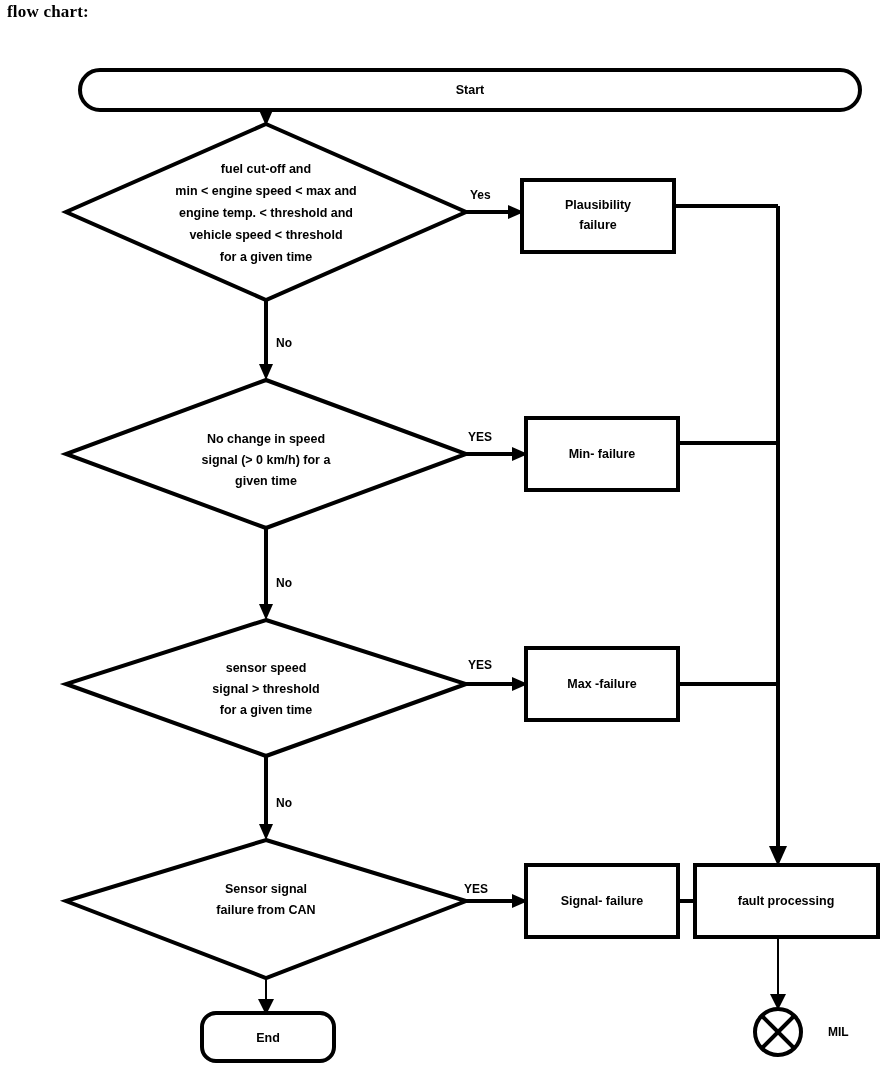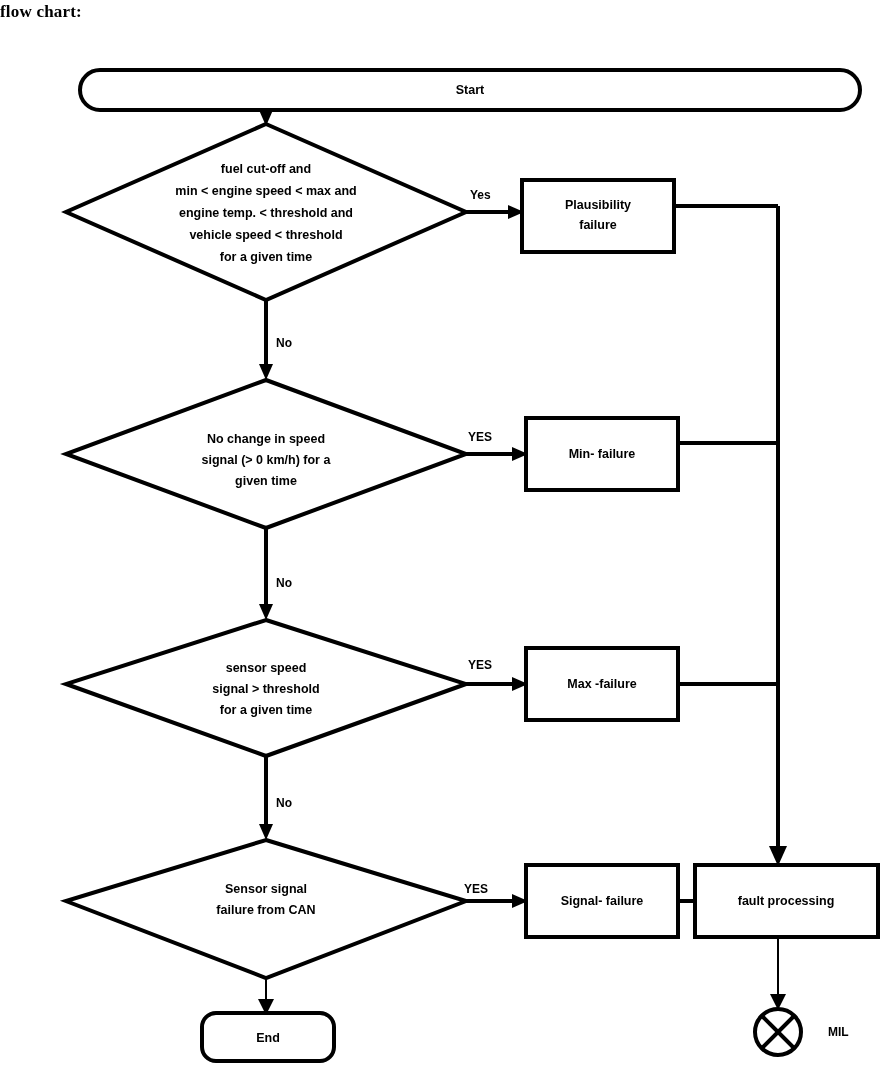--- a/index.html
+++ b/index.html
@@ -9,21 +9,21 @@
   }
   body {
     width: 896px;
     height: 1072px;
     position: relative;
     font-family: "Liberation Sans", sans-serif;
     overflow: hidden;
   }
   #page-title {
     position: absolute;
-    left: 0;
+    left: 7px;
     top: 2px;
     font-family: "Liberation Serif", serif;
     font-weight: bold;
     font-size: 17px;
     color: #000000;
     letter-spacing: 0.2px;
   }
   #flow-svg {
     position: absolute;
     left: 0;

